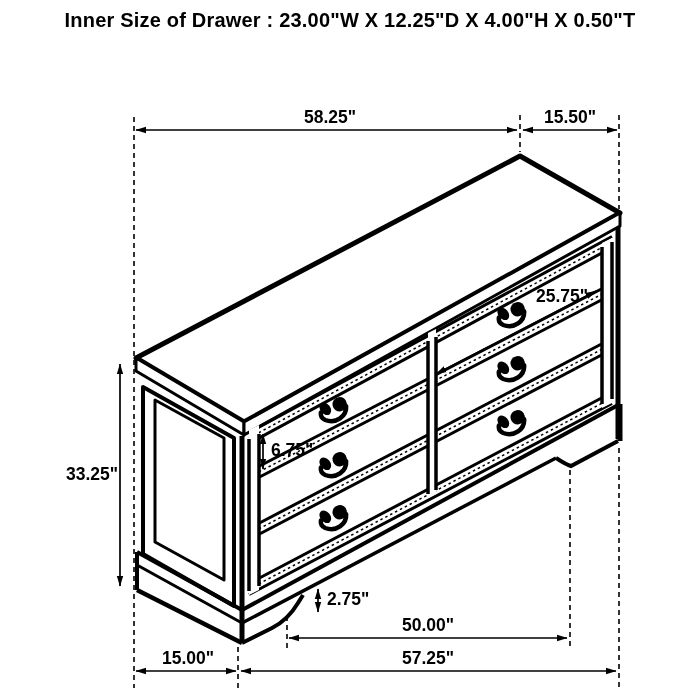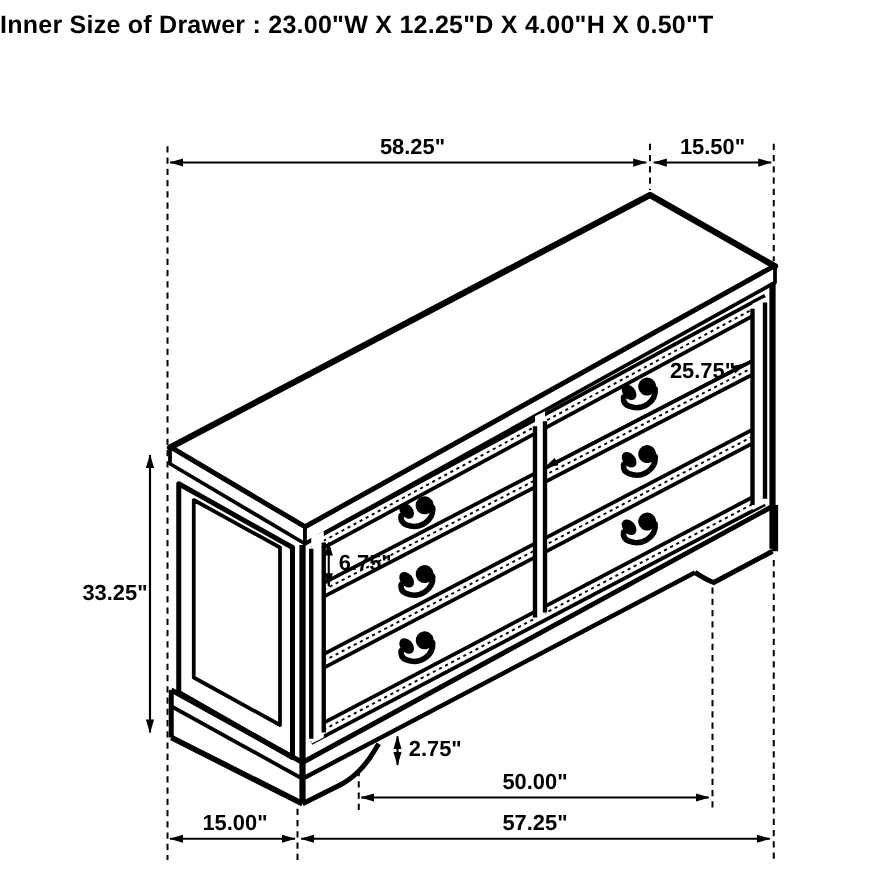--- a/index.html
+++ b/index.html
@@ -1,18 +1,18 @@
 <!DOCTYPE html>
 <html><head>
 <meta charset="utf-8">
 <style>
   html,body{margin:0;padding:0;background:#ffffff;}
   #stage{position:relative;width:700px;height:700px;background:#ffffff;overflow:hidden;
          font-family:"Liberation Sans", sans-serif;}
-  #title{position:absolute;top:9px;left:0;width:700px;
+  #title{position:absolute;top:9px;left:0;width:700px;text-align:center;
          font-size:20px;font-weight:bold;color:#000;letter-spacing:0.2px;}
   svg{position:absolute;left:0;top:0;}
   .ln{stroke:#000;fill:none;}
   .face{fill:#ffffff;stroke:#000;stroke-linejoin:round;}
   .dim{stroke:#000;stroke-width:1.7;fill:none;}
   .ext{stroke:#000;stroke-width:1.6;stroke-dasharray:5 4;fill:none;}
   .bead{stroke:#000;stroke-width:1.5;stroke-dasharray:2.5 3;fill:none;}
   .dimlabel{font-family:"Liberation Sans", sans-serif;font-size:17.5px;font-weight:bold;fill:#000;}
   .white{fill:#ffffff;stroke:none;}
 </style>

